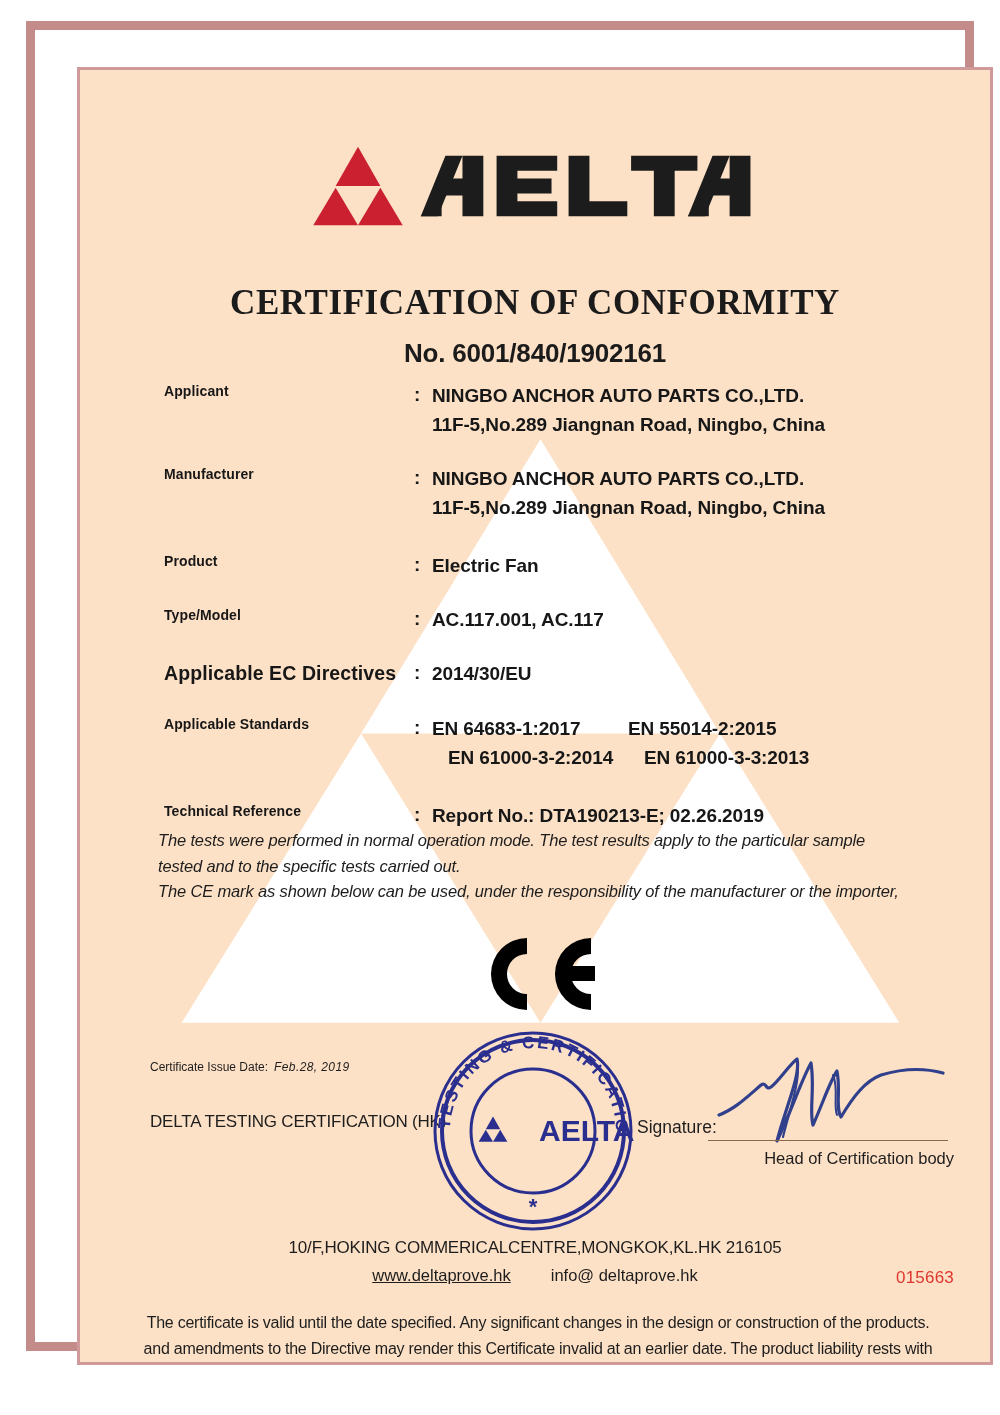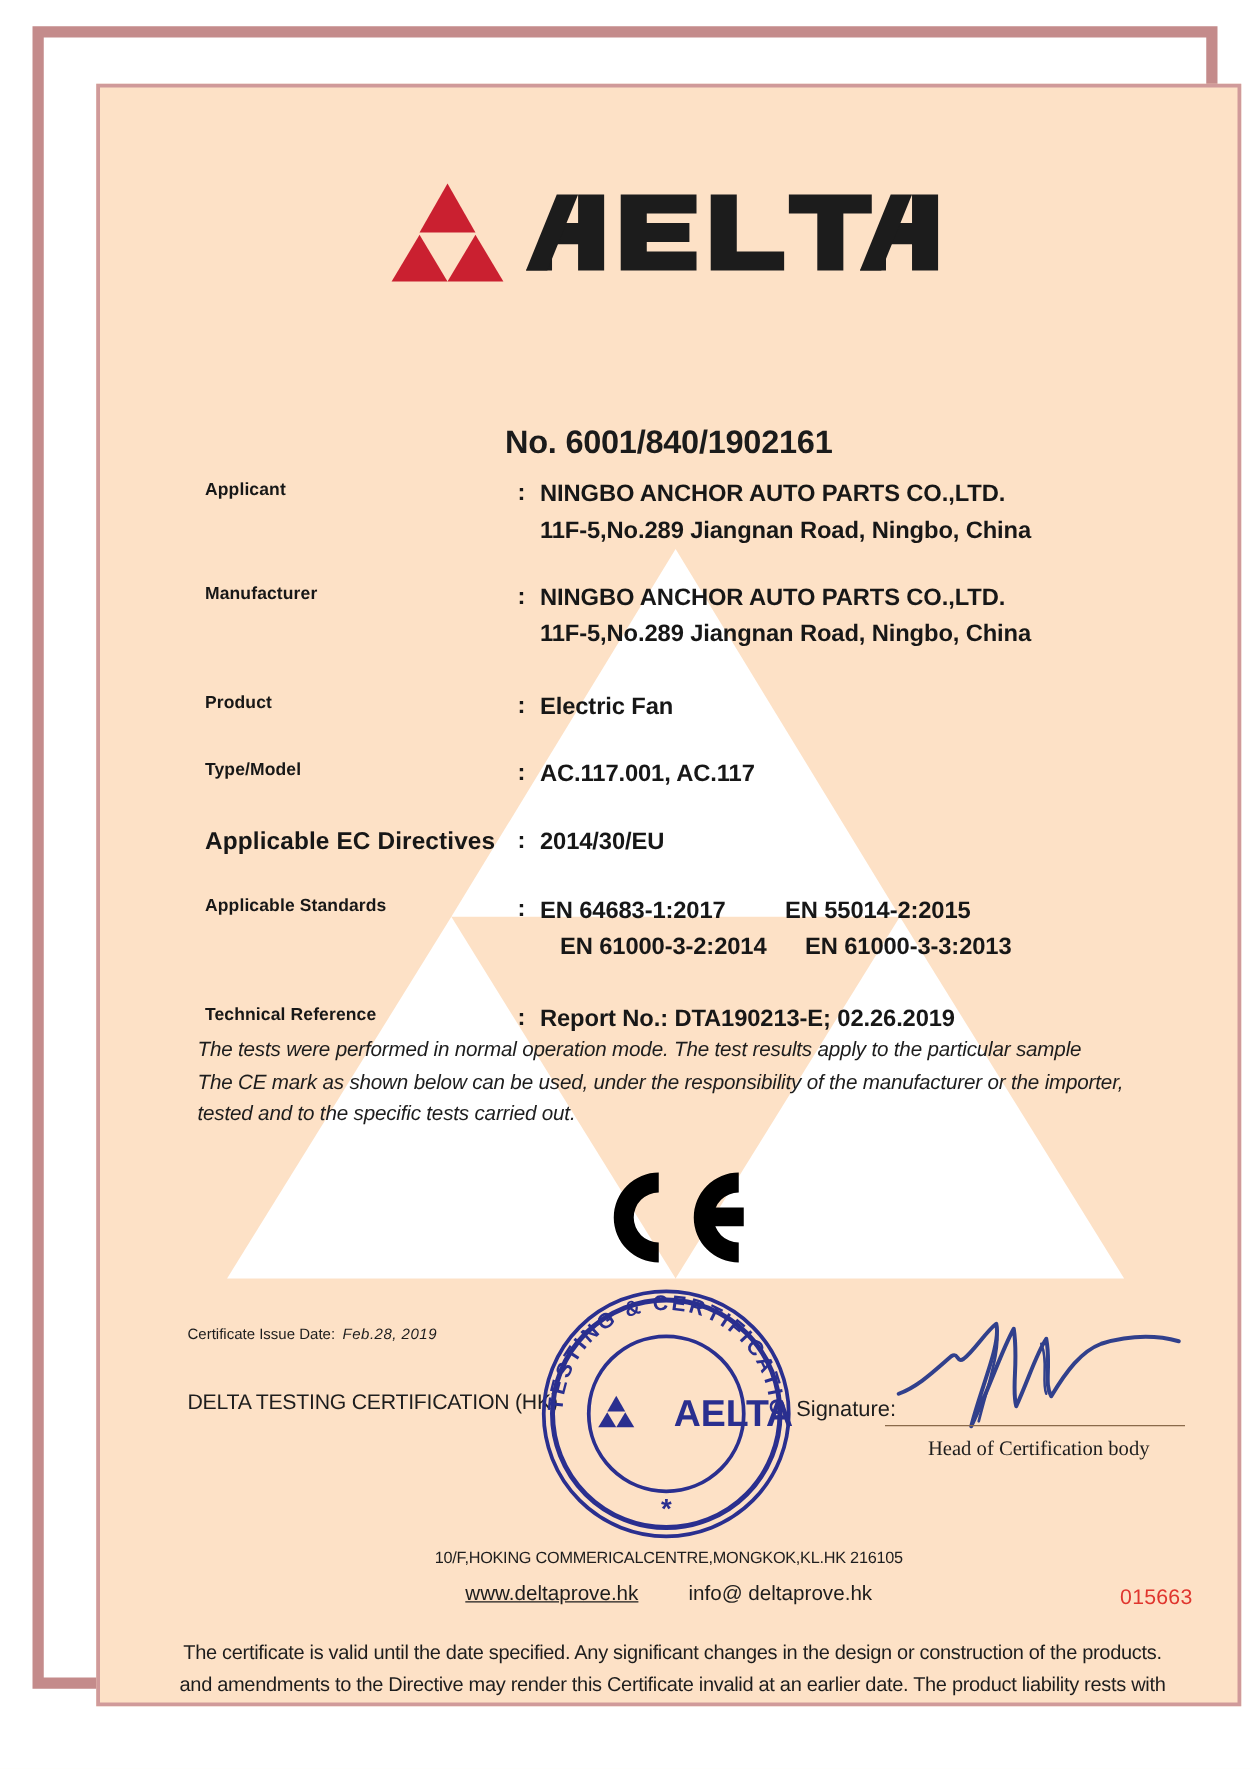--- a/index.html
+++ b/index.html
@@ -220,34 +220,33 @@
     top: 1070px;
     width: 240px;
     height: 0;
     border-top: 1.5px solid #8a6a4a;
   }
   .sign-role {
     position: absolute;
     left: 628px;
     top: 1079px;
     width: 246px;
-    text-align: center;
+    text-align: right;
     font-size: 16.5px;
     color: #1d1d1d;
-    font-family: Liberation Serif, serif;
   }
 
   
   .footer-address {
     position: absolute;
     left: 0;
     top: 1168px;
     width: 100%;
     text-align: center;
-    font-size: 13px;
+    font-size: 17px;
     color: #1d1d1d;
     letter-spacing: -0.2px;
   }
   .footer-links {
     position: absolute;
     left: 0;
     top: 1196px;
     width: 100%;
     text-align: center;
     font-size: 16.5px;
@@ -314,20 +313,21 @@
 
             <path d="M226 6 L296 6 L296 22 L272 22 L272 70 L250 70 L250 22 L226 22 Z"></path>
 
             <path d="M330 6 L352 6 L352 70 L330 70 L330 48 L308 48 L308 70 L286 70 Z
                      M308 30 L330 30 L330 6 Z"></path>
             <path d="M286 70 L312 6 L330 6 L304 70 Z"></path>
           </g>
         </svg>
       </div>
 
+      <div class="cert-title">CERTIFICATION OF CONFORMITY</div>
       <div class="cert-number">No. 6001/840/1902161</div>
 
       <div class="fields">
 
         <div class="field-row">
           <div class="field-label">Applicant</div>
           <div class="field-colon">:</div>
           <div class="field-value">
             <span>NINGBO ANCHOR AUTO PARTS CO.,LTD.</span>
             <span class="sub">11F-5,No.289 Jiangnan Road, Ningbo, China</span>
@@ -391,22 +391,22 @@
         <div class="field-row">
           <div class="field-label">Technical Reference</div>
           <div class="field-colon">:</div>
           <div class="field-value">Report No.: DTA190213-E; 02.26.2019</div>
         </div>
 
       </div>
 
       <div class="notes">
         <div>The tests were performed  in normal operation mode. The test results apply to the particular sample</div>
+        <div>tested and to the specific tests carried out.</div>
         <div>The CE mark as shown below can be used, under the responsibility of the manufacturer or the importer,</div>
-        <div>tested and to the specific tests carried out.</div>
       </div>
 
       <div class="ce-mark">
         <svg width="124" height="92" viewBox="0 0 124 92">
 
           <path d="M54 10 A36 36 0 1 0 54 82 L54 66 A20 20 0 1 1 54 26 Z" fill="#000000"></path>
 
           <path d="M118 10 A36 36 0 1 0 118 82 L118 66 A20 20 0 1 1 118 26 Z" fill="#000000"></path>
           <rect x="96" y="38" width="26" height="15" fill="#000000"></rect>
         </svg>

